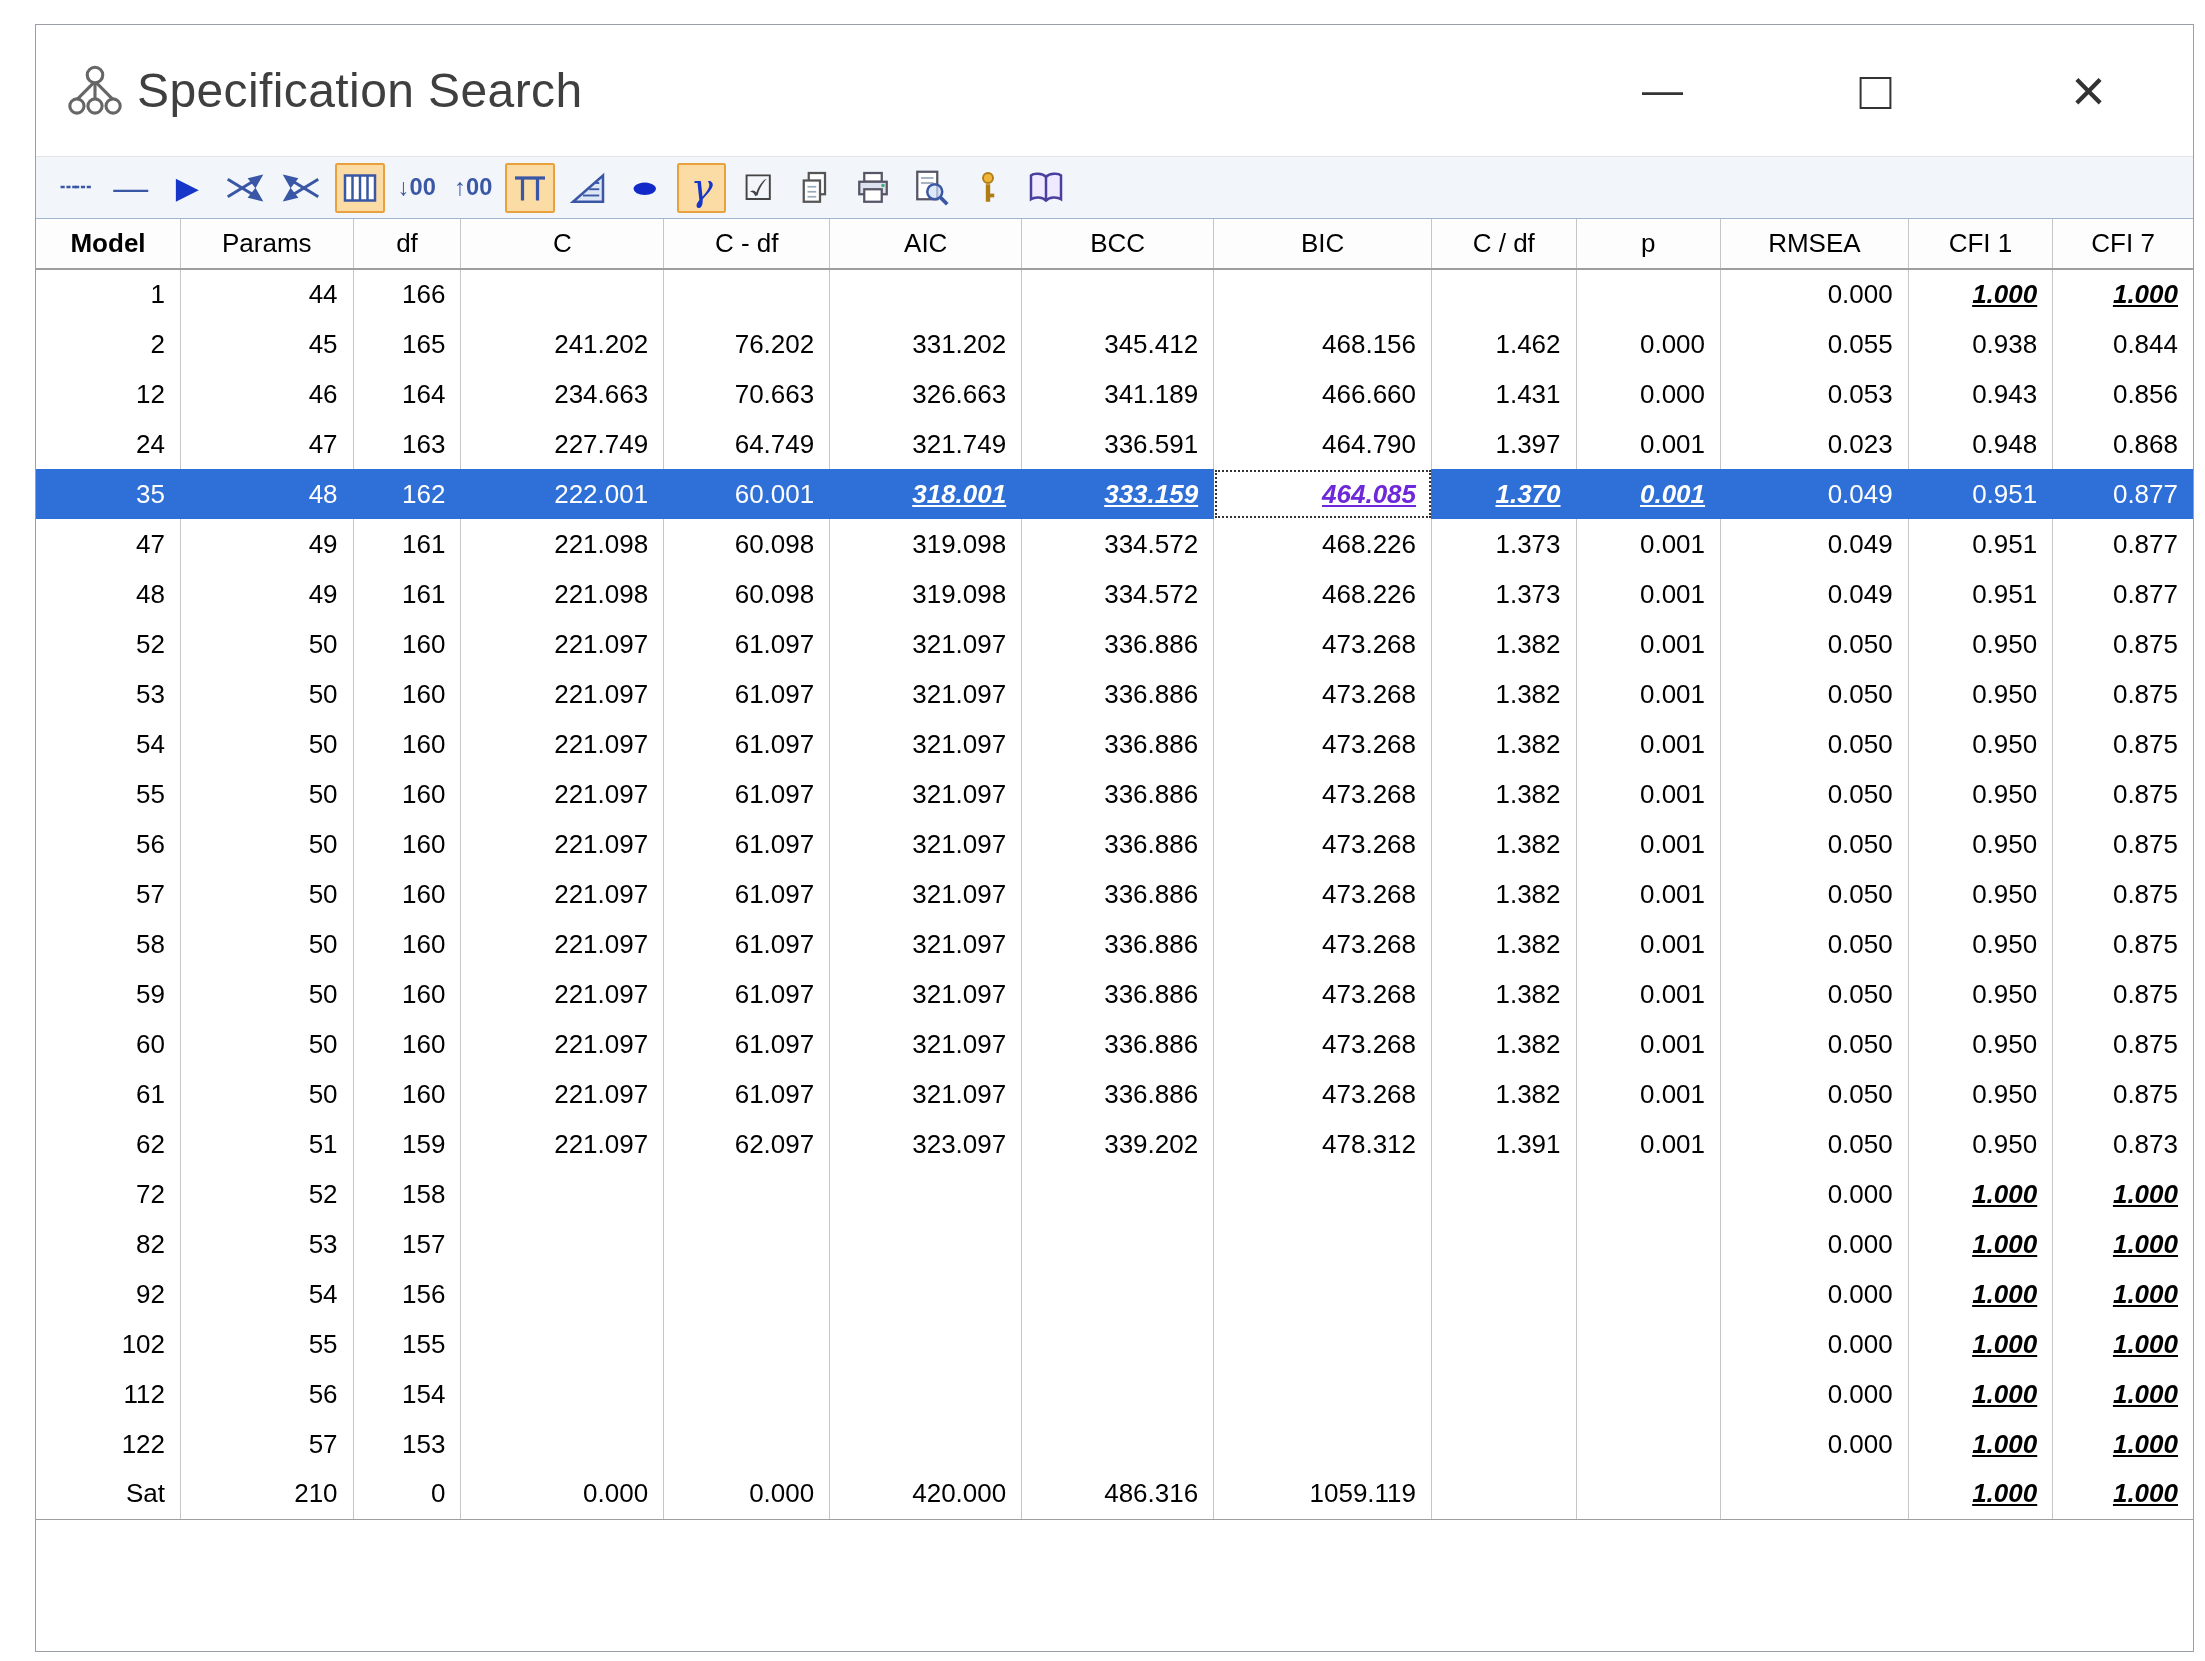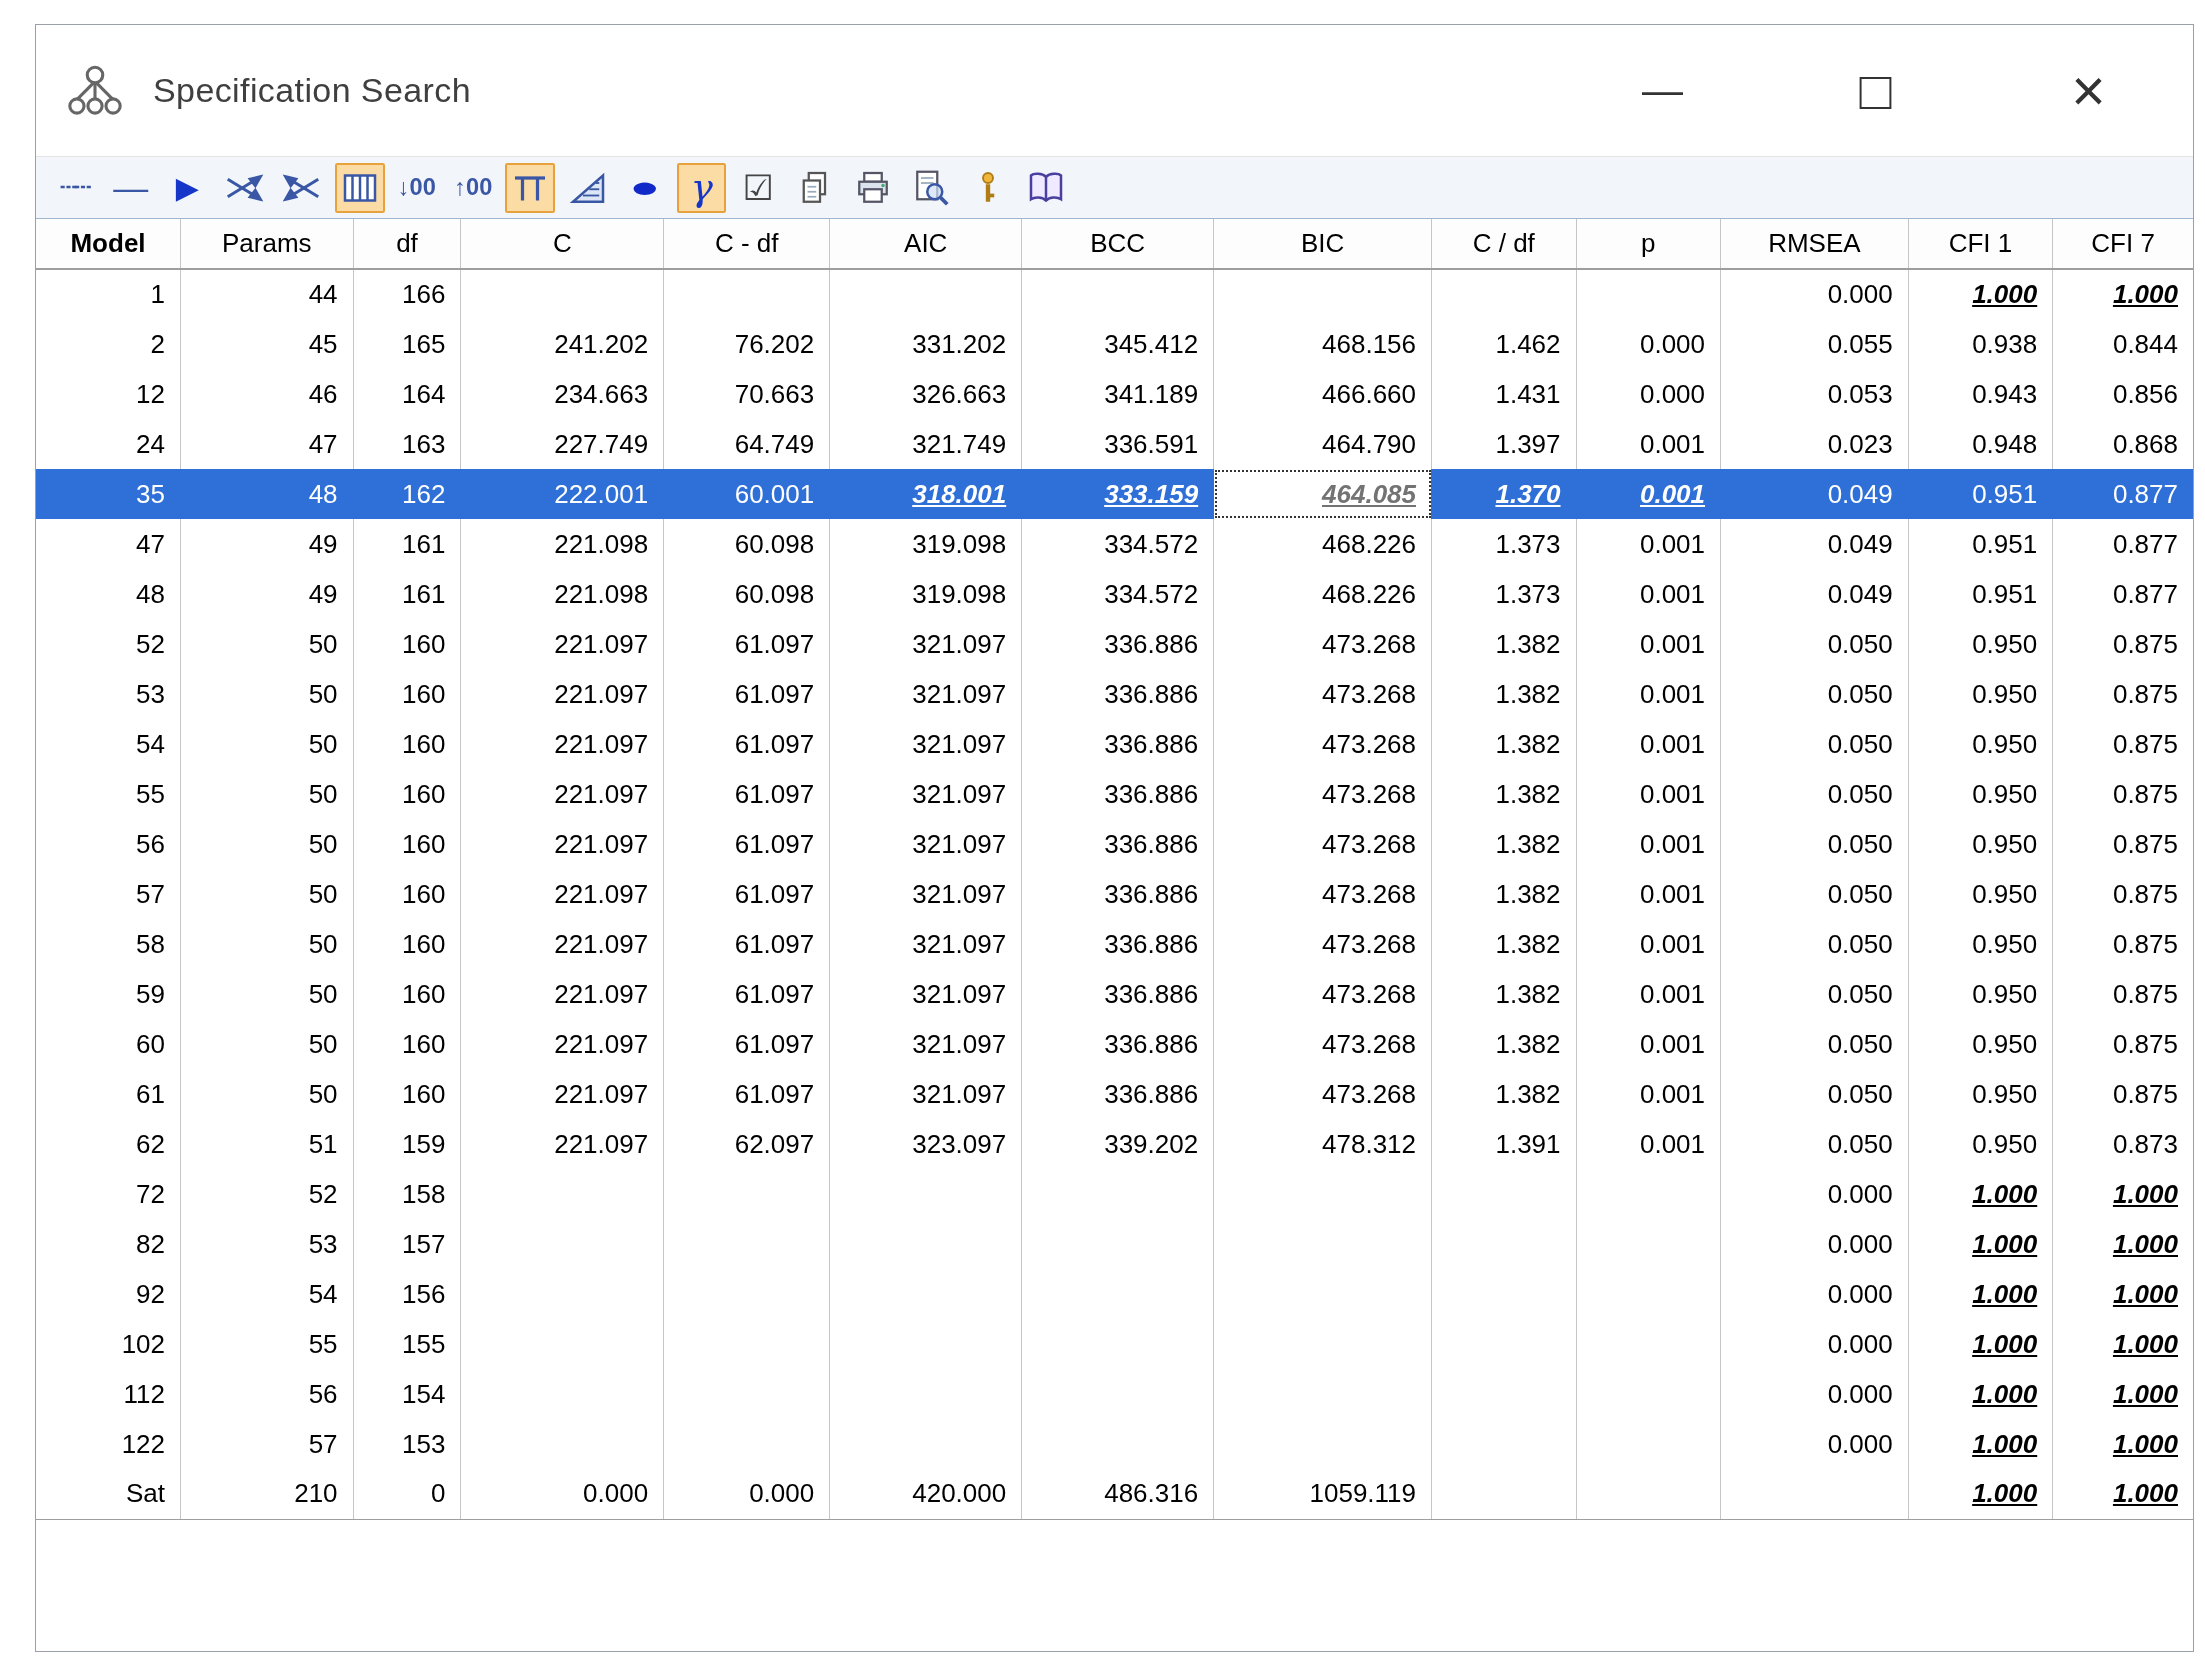--- a/index.html
+++ b/index.html
@@ -6,21 +6,21 @@
   html,body { width:2205px; height:1661px; background:#ffffff; overflow:hidden;
               font-family:"Liberation Sans", sans-serif; }
 
   .window { position:absolute; left:35px; top:24px; width:2159px; height:1628px;
             background:#fff; border:1.5px solid #9aa0a6; display:flex; flex-direction:column; }
 
   
   .titlebar { height:132px; display:flex; align-items:center; padding-left:26px;
               border-bottom:0.8px solid #e3e3e3; background:#fff; flex:0 0 auto; }
   .app-icon { width:65px; height:61px; display:flex; align-items:center; justify-content:center; }
-  .title { font-size:34px; color:#3f3f3f; margin-left:26px; letter-spacing:0.4px; }
+  .title { font-size:48px; color:#3f3f3f; margin-left:10px; letter-spacing:0.4px; }
   .controls { margin-left:auto; display:flex; align-items:center; gap:122px; padding-right:59px; }
   .ctrl { width:91px; height:84px; display:flex; align-items:center; justify-content:center;
           color:#333; cursor:default; }
   .ctrl.min  { font-size:41px; }
   .ctrl.max  { font-size:53px; }
   .ctrl.close{ font-size:59px; font-weight:400; }
 
   
   .toolbar { height:62px; background:#f2f5fa; border-bottom:1.5px solid #9fb6d1;
              display:flex; align-items:center; padding-left:13.7px; gap:7.6px; flex:0 0 auto; }
@@ -46,21 +46,21 @@
        border-bottom:2.3px solid #9e9e9e; border-left:1.5px solid var(--grid,#c6c6c6);
        white-space:nowrap; overflow:hidden; }
   th.bold { font-weight:bold; }
   th:first-child { border-left:none; }
   td { height:50px; text-align:right; padding-right:15px;
        border-left:1.5px solid var(--grid,#c6c6c6); white-space:nowrap; overflow:hidden; }
   td:first-child { border-left:none; }
   tbody tr:last-child td { border-bottom:1.5px solid #9e9e9e; }
   td.em { font-weight:bold; font-style:italic; text-decoration:underline; }
   tr.selected td { background:var(--sel,#2f6fd8); color:#ffffff; border-left-color:var(--sel,#2f6fd8); }
-  tr.selected td.focus { background:#fff; color:#737373; outline:2.3px dotted #333; outline-offset:-3.8px; }
+  tr.selected td.focus { background:#fff; color:#6d28d9; outline:2.3px dotted #333; outline-offset:-3.8px; }
 </style>
 </head>
 <body>
 
 <div class="window" data-name="app-window">
 
   <div class="titlebar" data-name="titlebar">
     <span class="app-icon" data-name="path-diagram-icon">
       <svg viewBox="0 0 48 40" width="62" height="53">
         <g stroke="#666" stroke-width="2.4" fill="none">

